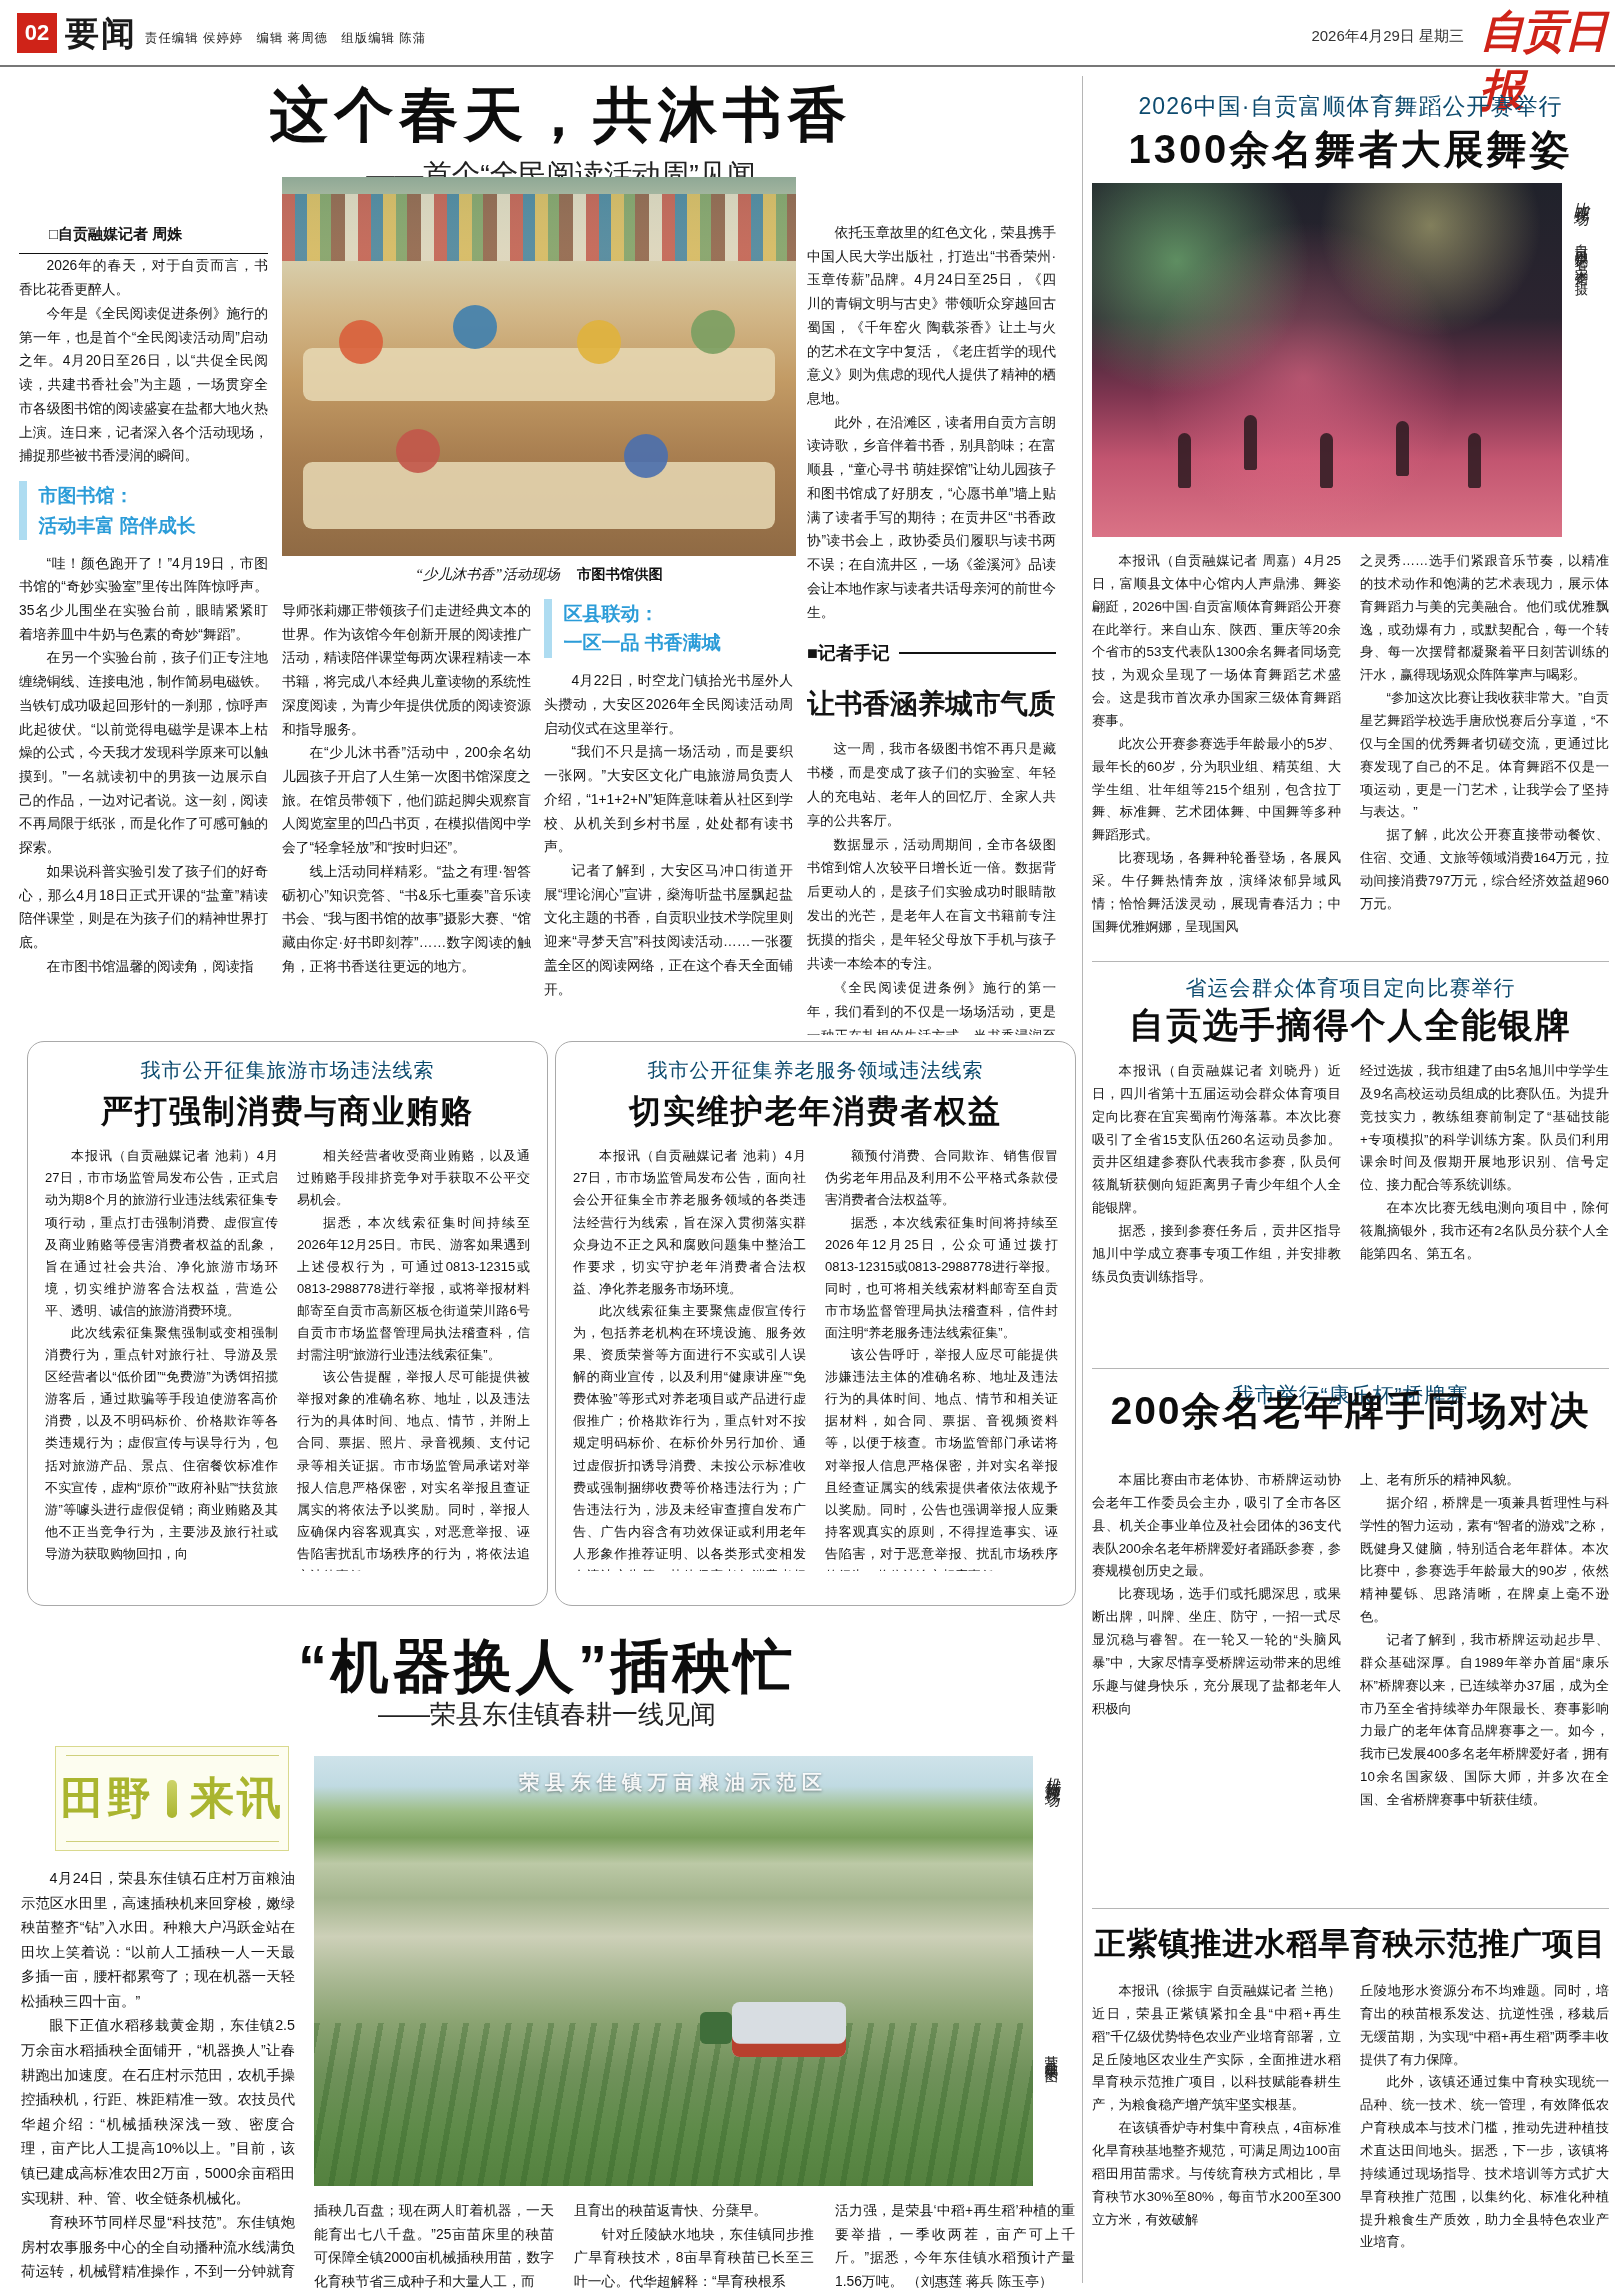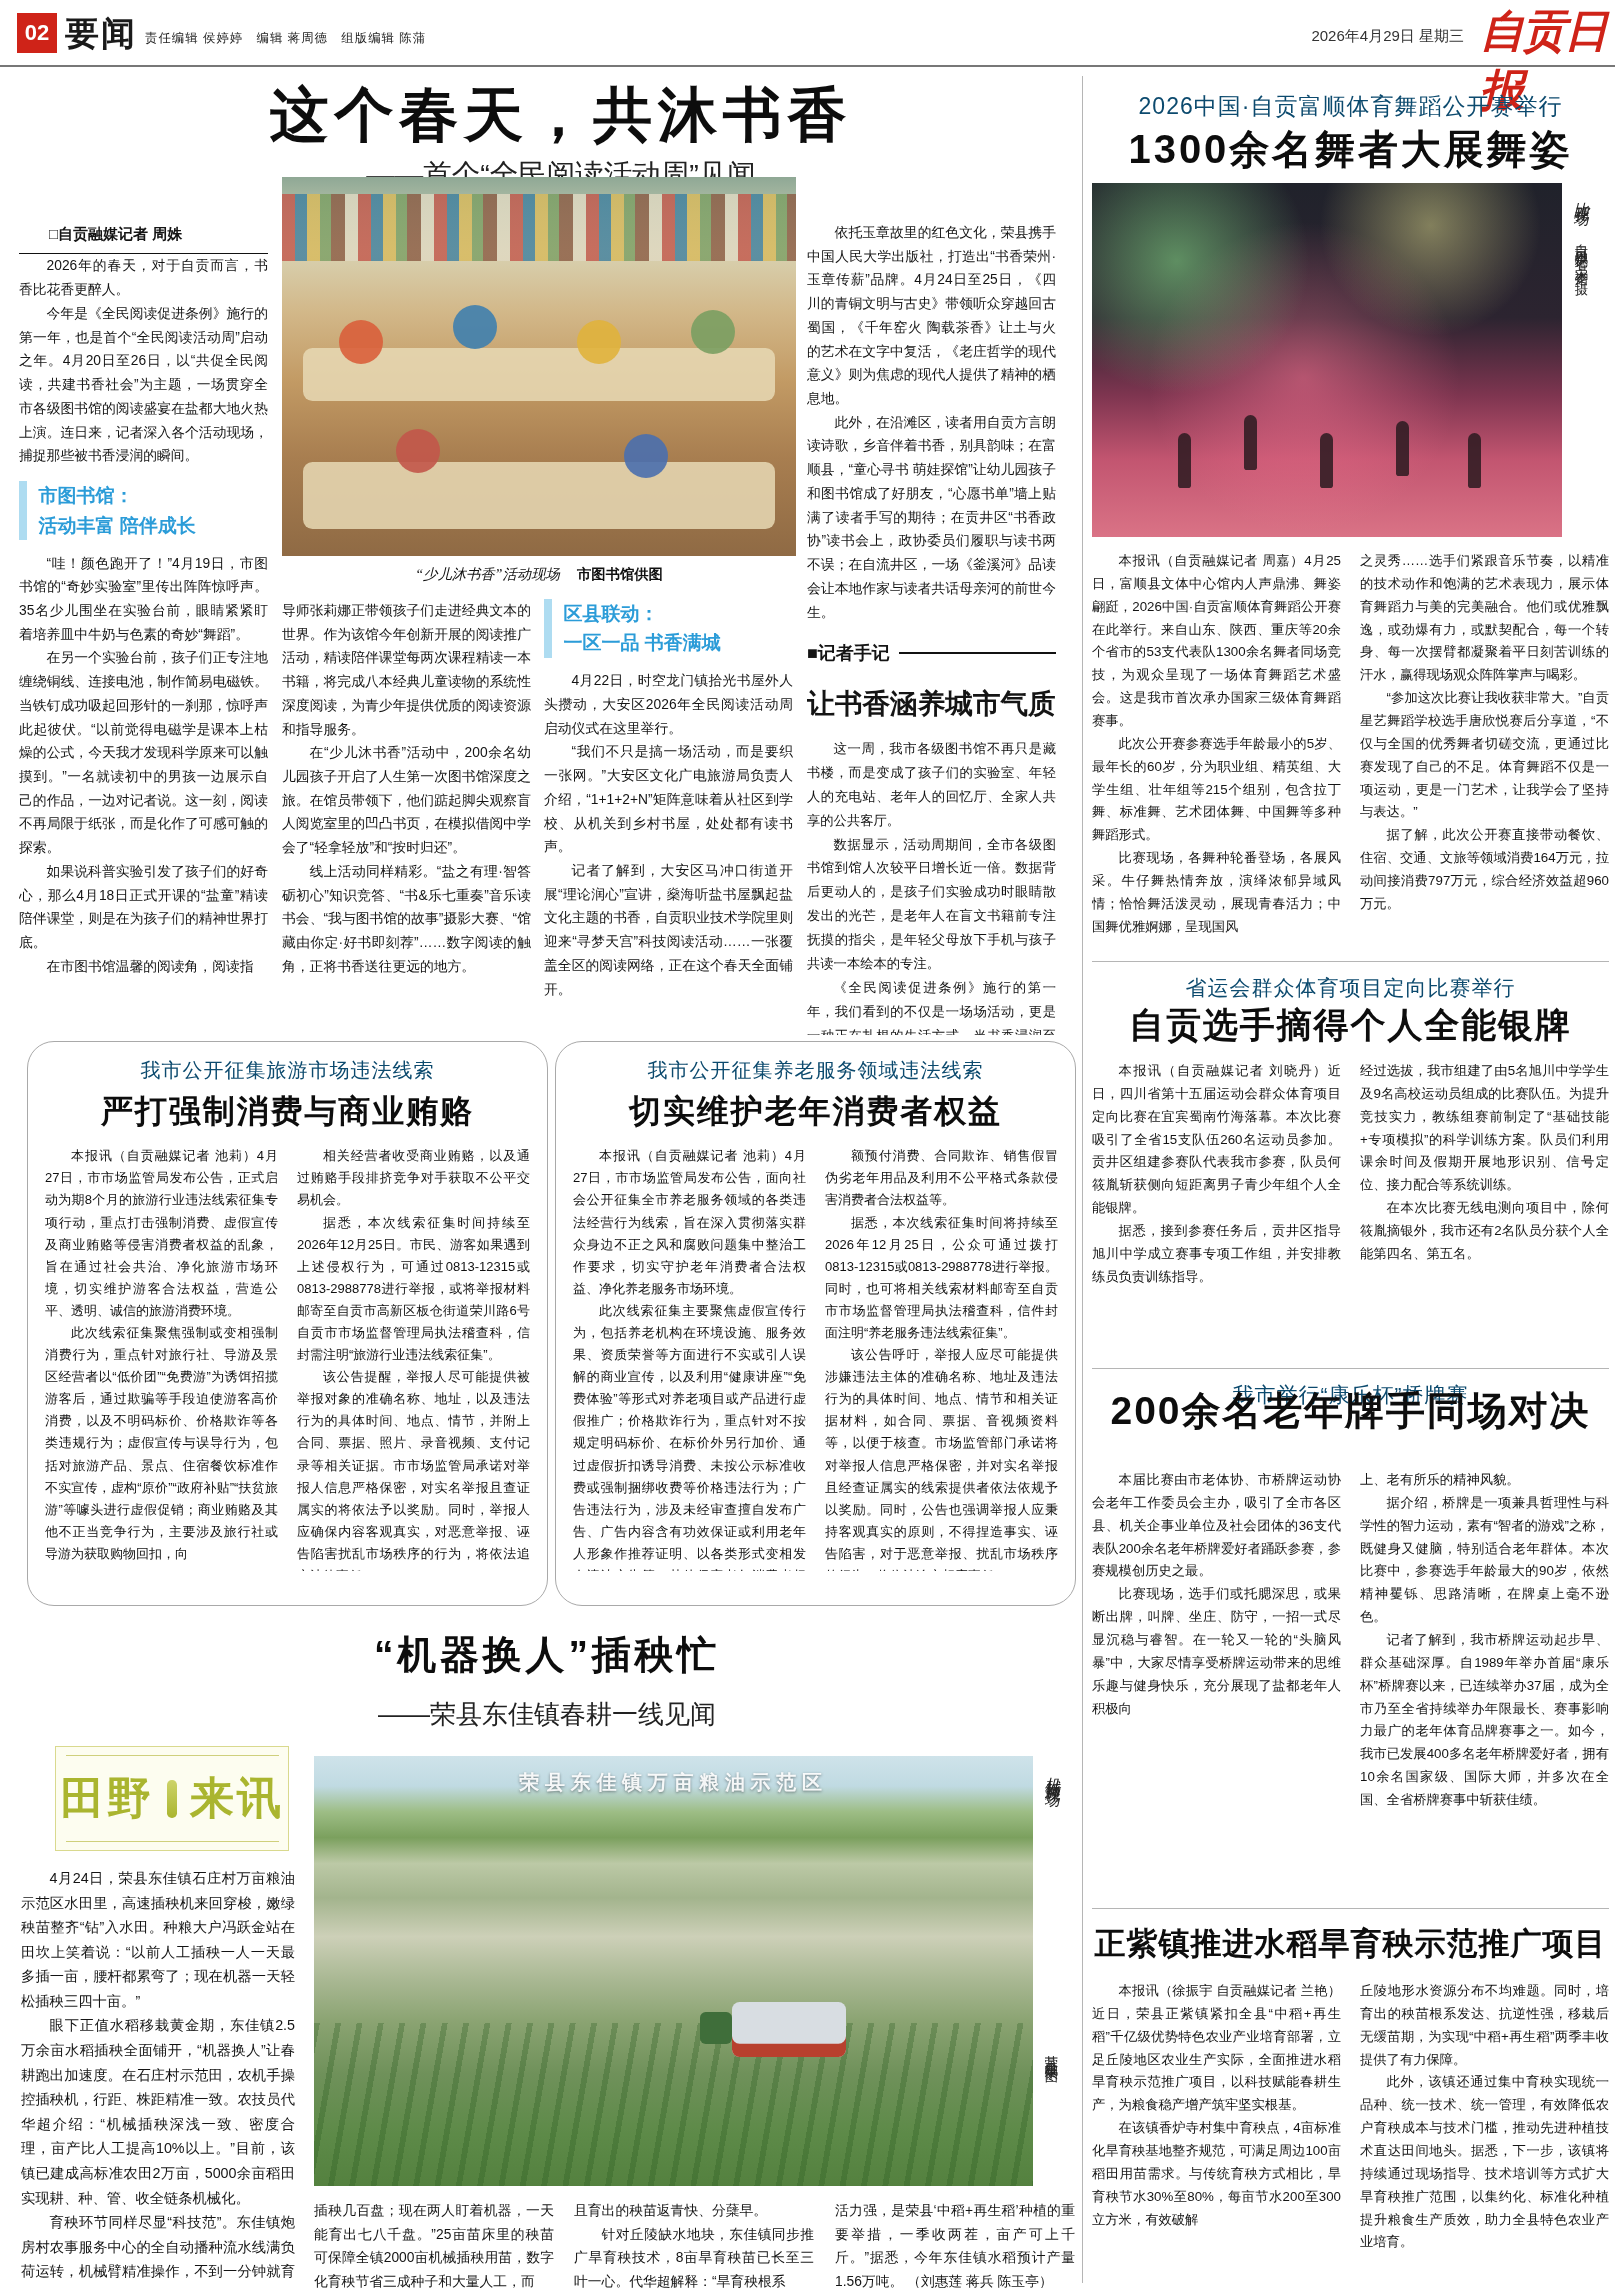--- a/index.html
+++ b/index.html
@@ -31,21 +31,21 @@
   .note-label:after{content:"";flex:1;height:1.9px;background:#111;margin-left:9.5px;}
   .note-title{text-align:center;font-weight:bold;font-size:27.6px;margin:11.4px 0 9.5px 0;text-indent:0;}
   .kai{font-family:"Liberation Serif","DejaVu Serif",serif;}
   .note-body p{margin:0;text-indent:2em;font-size:13.3px;line-height:1.8;}
   .photo-caption{text-align:center;font-size:14.3px;color:#111;}
   .photo-caption .kai{font-style:italic;}
   .photo-caption b{margin-left:13.3px;}
   .vcap{writing-mode:vertical-rl;font-size:13.3px;letter-spacing:2.9px;color:#222;}
   .vcap .big{font-size:15px;font-family:"Liberation Serif","DejaVu Serif",serif;font-style:italic;}
   
-  .roundbox{border:1.9px solid #a9a9a9;border-radius:27px;padding:13.3px 17px;box-sizing:border-box;background:#fff;}
+  .roundbox{border:1.9px solid #a9a9a9;border-radius:17px;padding:13.3px 17px;box-sizing:border-box;background:#fff;}
   .roundbox .kicker{font-size:20px;margin-top:1.9px;}
   .roundbox .headline{font-size:32px;margin:5.7px 0 11.4px 0;letter-spacing:1.9px;}
   .boxcols{display:flex;gap:19px;}
   .boxcols .bcol{flex:1;font-size:13px;line-height:1.7;text-align:justify;overflow:hidden;height:426px;}
   .boxcols .bcol p{margin:0;text-indent:2em;}
   
   .photo{overflow:hidden;}
   .photo-lead{background:linear-gradient(180deg,#8fa895 0%,#b9c4ab 10%,#d8d1b0 20%,#d2b788 36%,
               #c29a64 54%,#a87e50 74%,#8f6a44 100%);}
   .shelf-band{position:absolute;left:0;top:17px;width:100%;height:67px;opacity:.8;
@@ -245,21 +245,21 @@
         <p>此次线索征集主要聚焦虚假宣传行为，包括养老机构在环境设施、服务效果、资质荣誉等方面进行不实或引人误解的商业宣传，以及利用“健康讲座”“免费体验”等形式对养老项目或产品进行虚假推广；价格欺诈行为，重点针对不按规定明码标价、在标价外另行加价、通过虚假折扣诱导消费、未按公示标准收费或强制捆绑收费等价格违法行为；广告违法行为，涉及未经审查擅自发布广告、广告内容含有功效保证或利用老年人形象作推荐证明、以各类形式变相发布违法广告等；其他侵害老年消费者权益的行为，包括强制或诱导高</p>
       </div>
       <div class="bcol">
         <p class="noindent">额预付消费、合同欺诈、销售假冒伪劣老年用品及利用不公平格式条款侵害消费者合法权益等。</p>
         <p>据悉，本次线索征集时间将持续至2026年12月25日，公众可通过拨打0813-12315或0813-2988778进行举报。同时，也可将相关线索材料邮寄至自贡市市场监督管理局执法稽查科，信件封面注明“养老服务违法线索征集”。</p>
         <p>该公告呼吁，举报人应尽可能提供涉嫌违法主体的准确名称、地址及违法行为的具体时间、地点、情节和相关证据材料，如合同、票据、音视频资料等，以便于核查。市场监管部门承诺将对举报人信息严格保密，并对实名举报且经查证属实的线索提供者依法依规予以奖励。同时，公告也强调举报人应秉持客观真实的原则，不得捏造事实、诬告陷害，对于恶意举报、扰乱市场秩序的行为，将依法追究相应责任。</p>
       </div>
     </div>
   </div>
 
-  <div class="abs headline" style="left:19px;top:1628px;width:1056px;font-size:39px;letter-spacing:3.8px;">“机器换人”插秧忙</div>
+  <div class="abs headline" style="left:19px;top:1628px;width:1056px;font-size:58px;letter-spacing:3.8px;">“机器换人”插秧忙</div>
   <div class="abs" style="left:19px;top:1697px;width:1056px;text-align:center;font-size:26px;color:#222;">——荣县东佳镇春耕一线见闻</div>
 
   <div class="abs field-logo" style="left:55px;top:1746px;width:234px;height:105px;">
     <span>田野</span>
     <div class="wheat"></div>
     <span>来讯</span>
   </div>
 
   <div class="abs col" style="left:21px;top:1866px;width:274px;height:420px;font-size:14.3px;">
     <p>4月24日，荣县东佳镇石庄村万亩粮油示范区水田里，高速插秧机来回穿梭，嫩绿秧苗整齐“钻”入水田。种粮大户冯跃金站在田坎上笑着说：“以前人工插秧一人一天最多插一亩，腰杆都累弯了；现在机器一天轻松插秧三四十亩。”</p>

